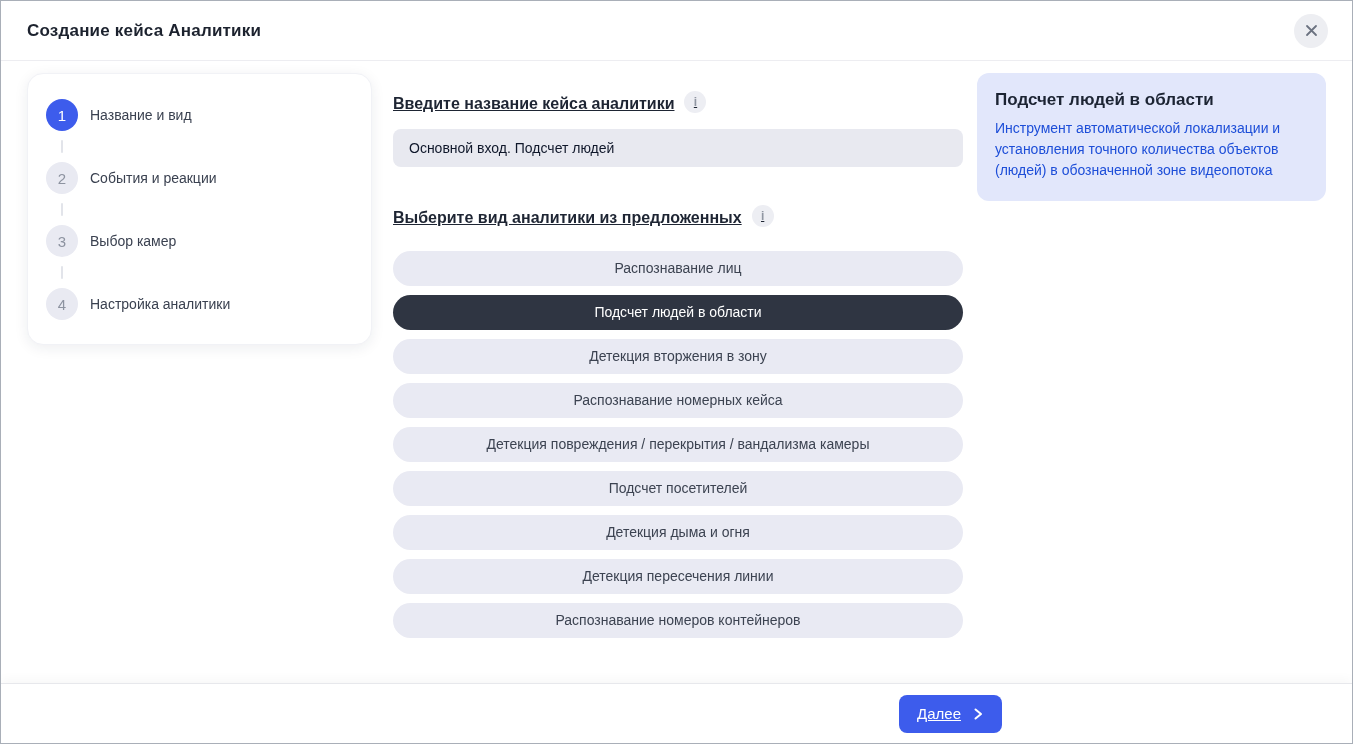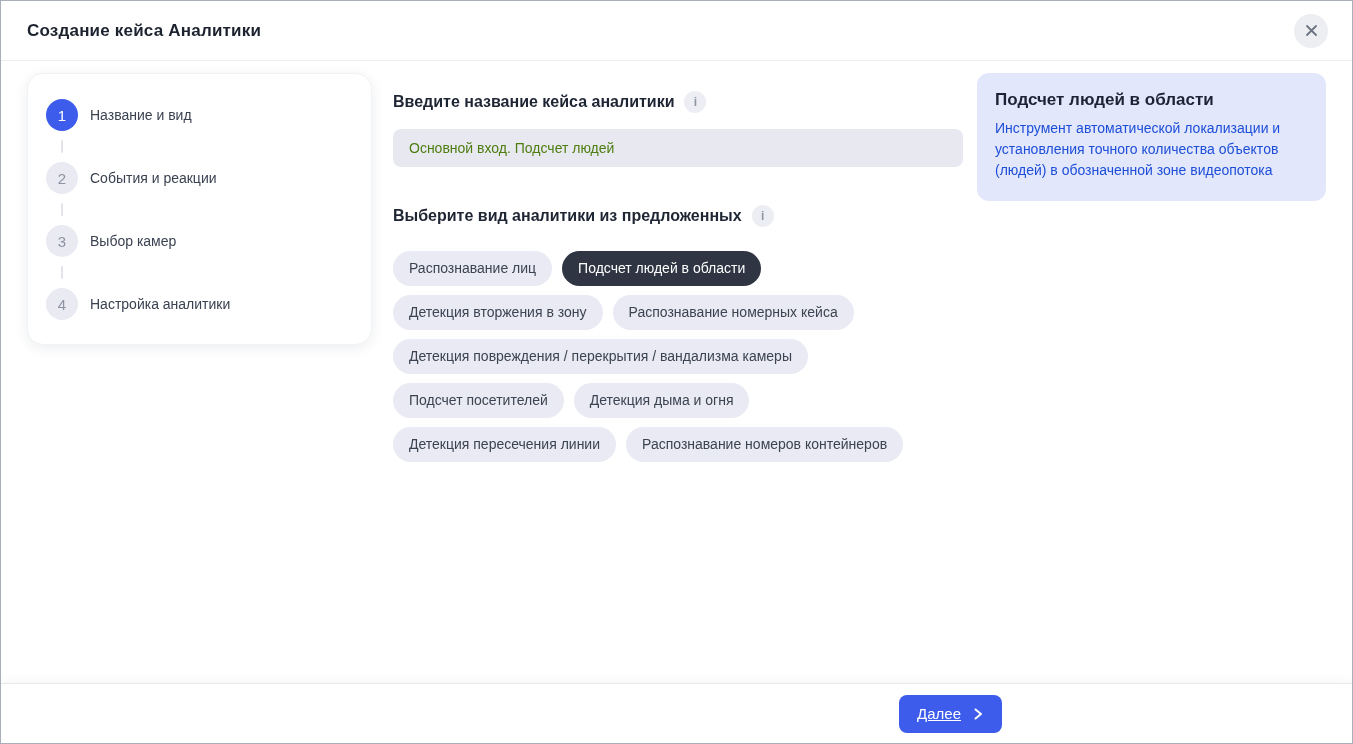--- a/index.html
+++ b/index.html
@@ -74,45 +74,47 @@
     background:#e2e4ea;
     margin:9px 0 9px 15px;
   }
   .step:last-child .step-connector{display:none;}
   
   .main-col{
     margin-left:21px;width:570px;min-width:570px;
     padding-top:18px;
   }
   .section-heading{
-    display:flex;align-items:center;
+    display:flex;align-items:flex-end;
     font-size:16px;font-weight:700;color:#1e2533;
     margin:0;
+    text-decoration:underline;
   }
   .info-icon{
     width:22px;height:22px;min-width:22px;border-radius:50%;
     background:#edeef3;color:#9096a2;
     display:inline-flex;align-items:center;justify-content:center;
     font-size:12px;font-weight:600;font-style:normal;
     margin-left:10px;cursor:pointer;
   }
   .name-input{
     margin-top:16px;
     width:100%;height:38px;
     border:none;outline:none;border-radius:8px;
     background:var(--input-bg);
     padding:0 16px;
-    font-family:inherit;font-size:14px;color:#4d7c0f;
+    font-family:inherit;font-size:14px;color:#0f172a;
   }
   .type-section{margin-top:38px;}
   .chips{
     margin-top:24px;
     display:flex;flex-wrap:wrap;
     gap:9px 10px;
     width:570px;
+    flex-direction:column;
   }
   .chip{
     padding:8px 16px;
     border:none;border-radius:18px;
     background:var(--chip-bg);color:#3c4351;
     font-family:inherit;font-size:14px;line-height:19px;
     white-space:nowrap;cursor:pointer;
   }
   .chip.selected{background:var(--chip-selected-bg);color:#fff;}
   

